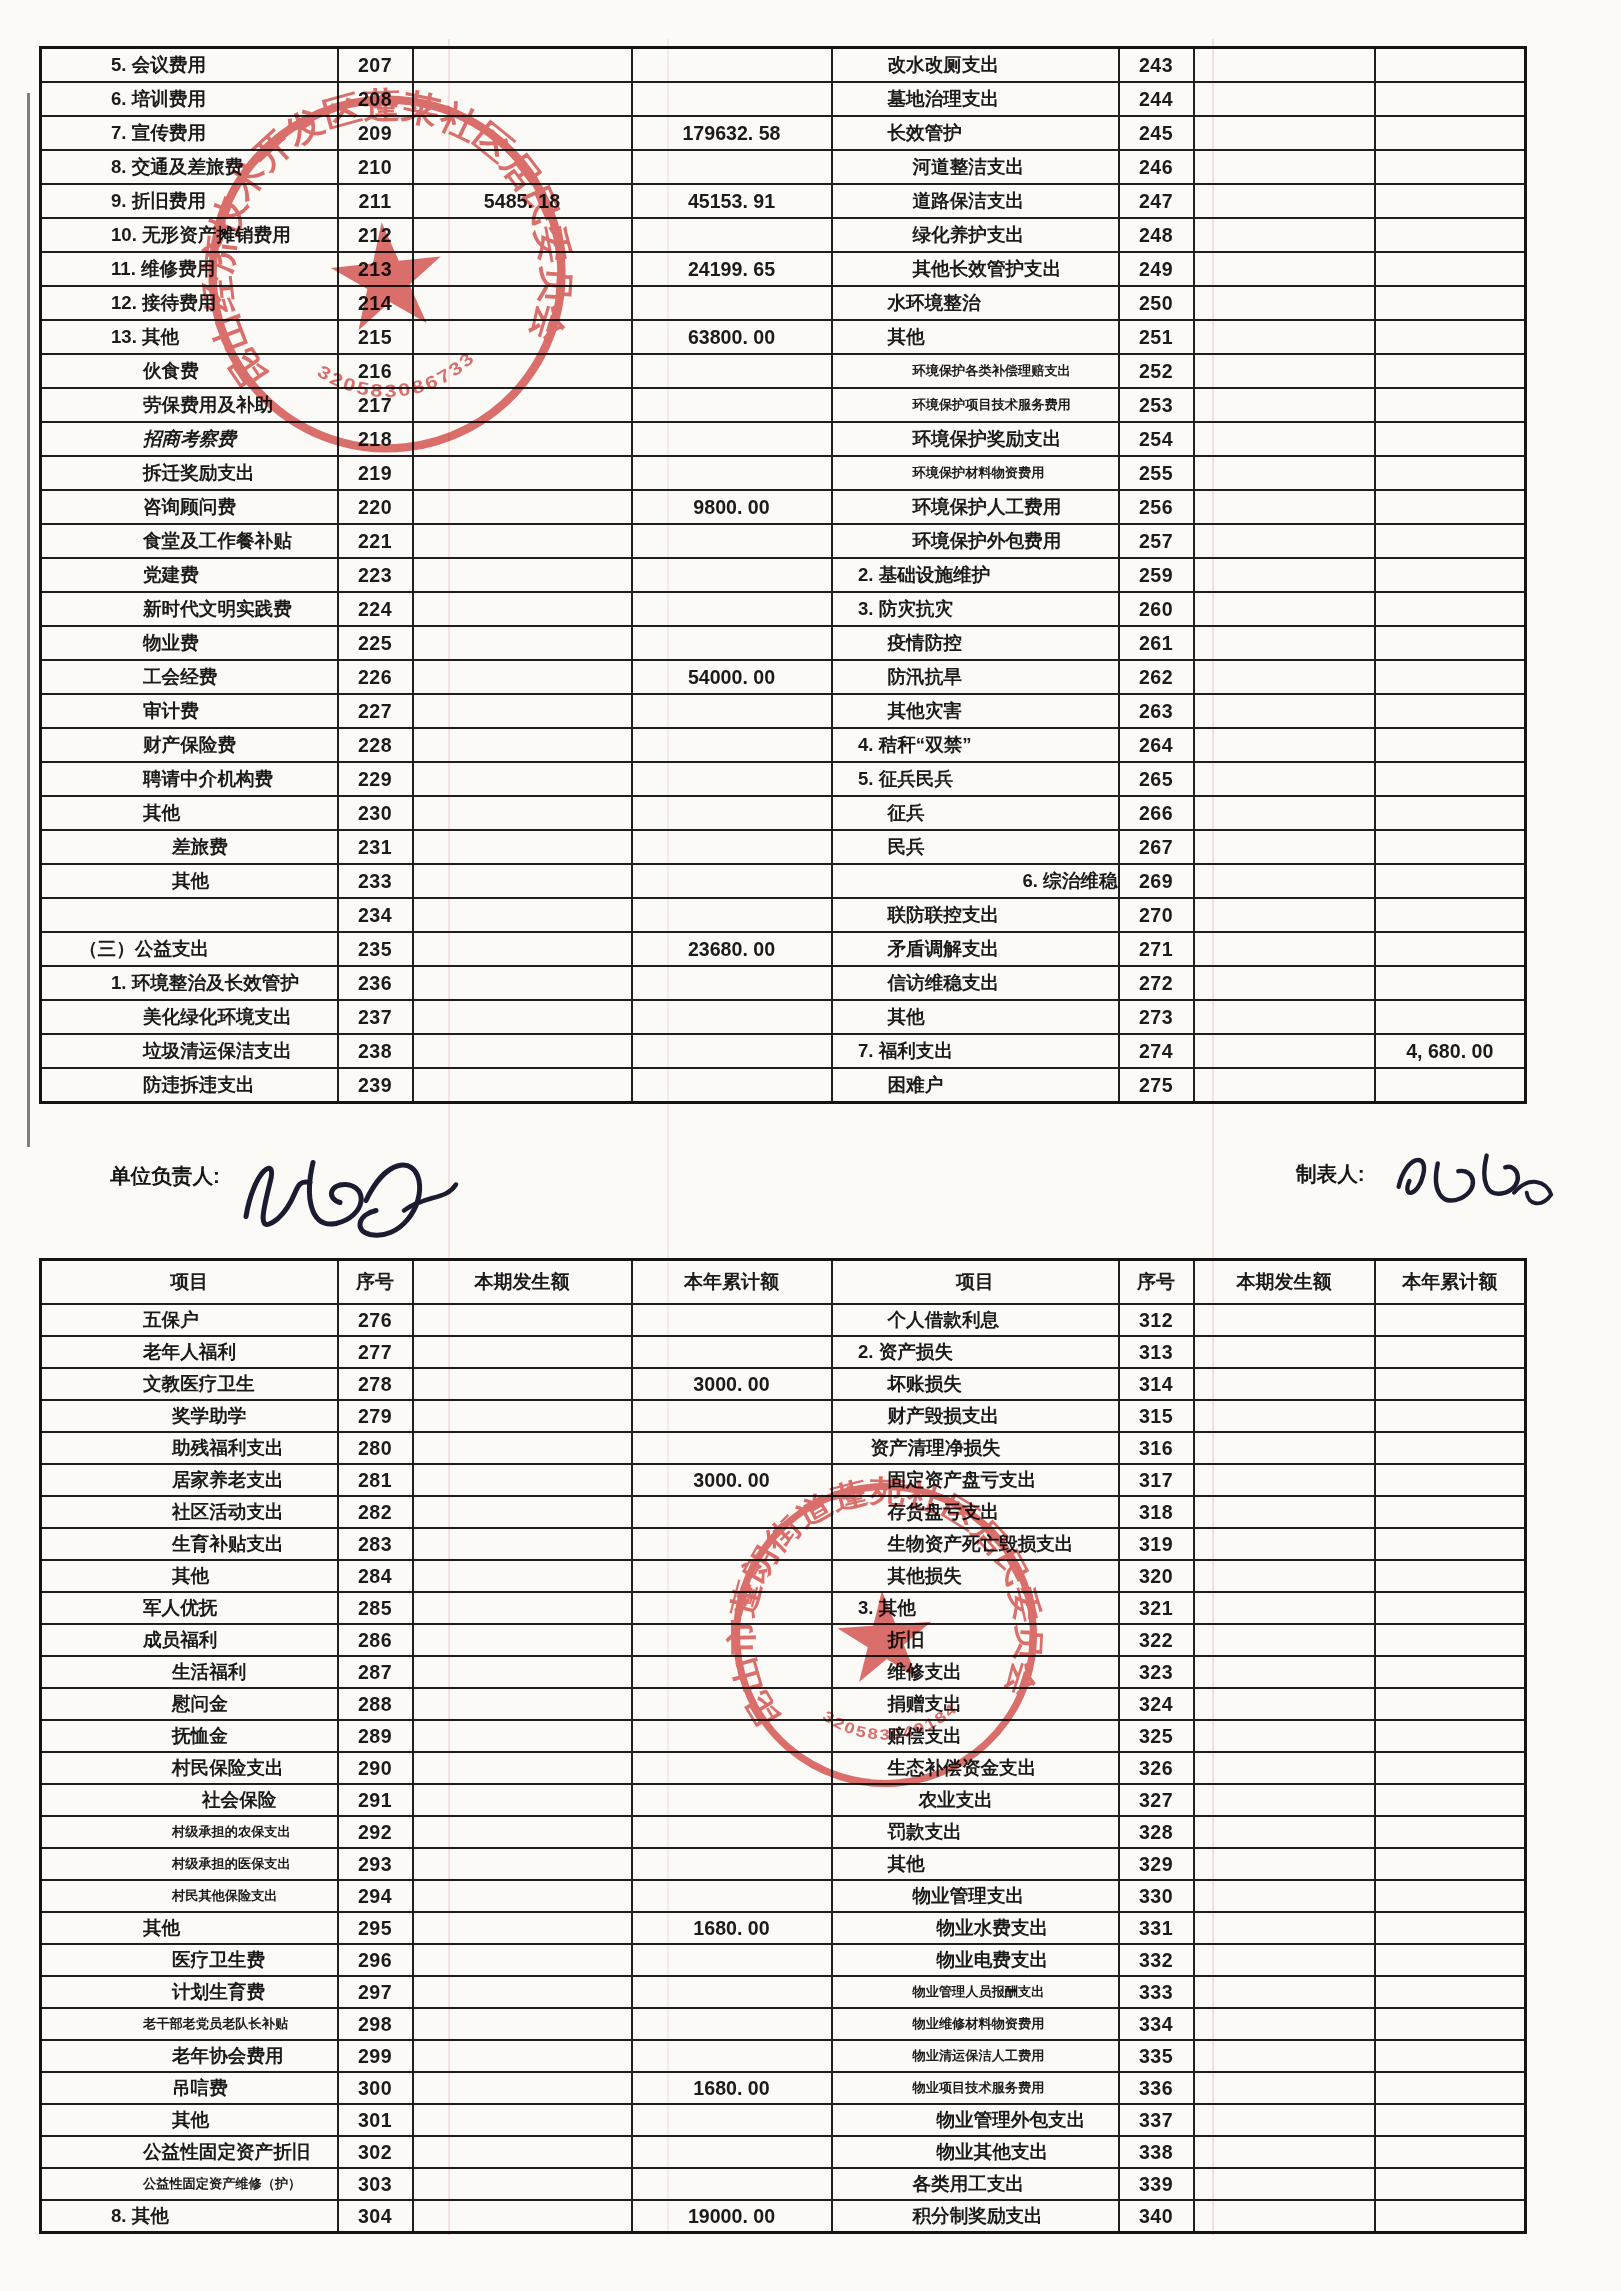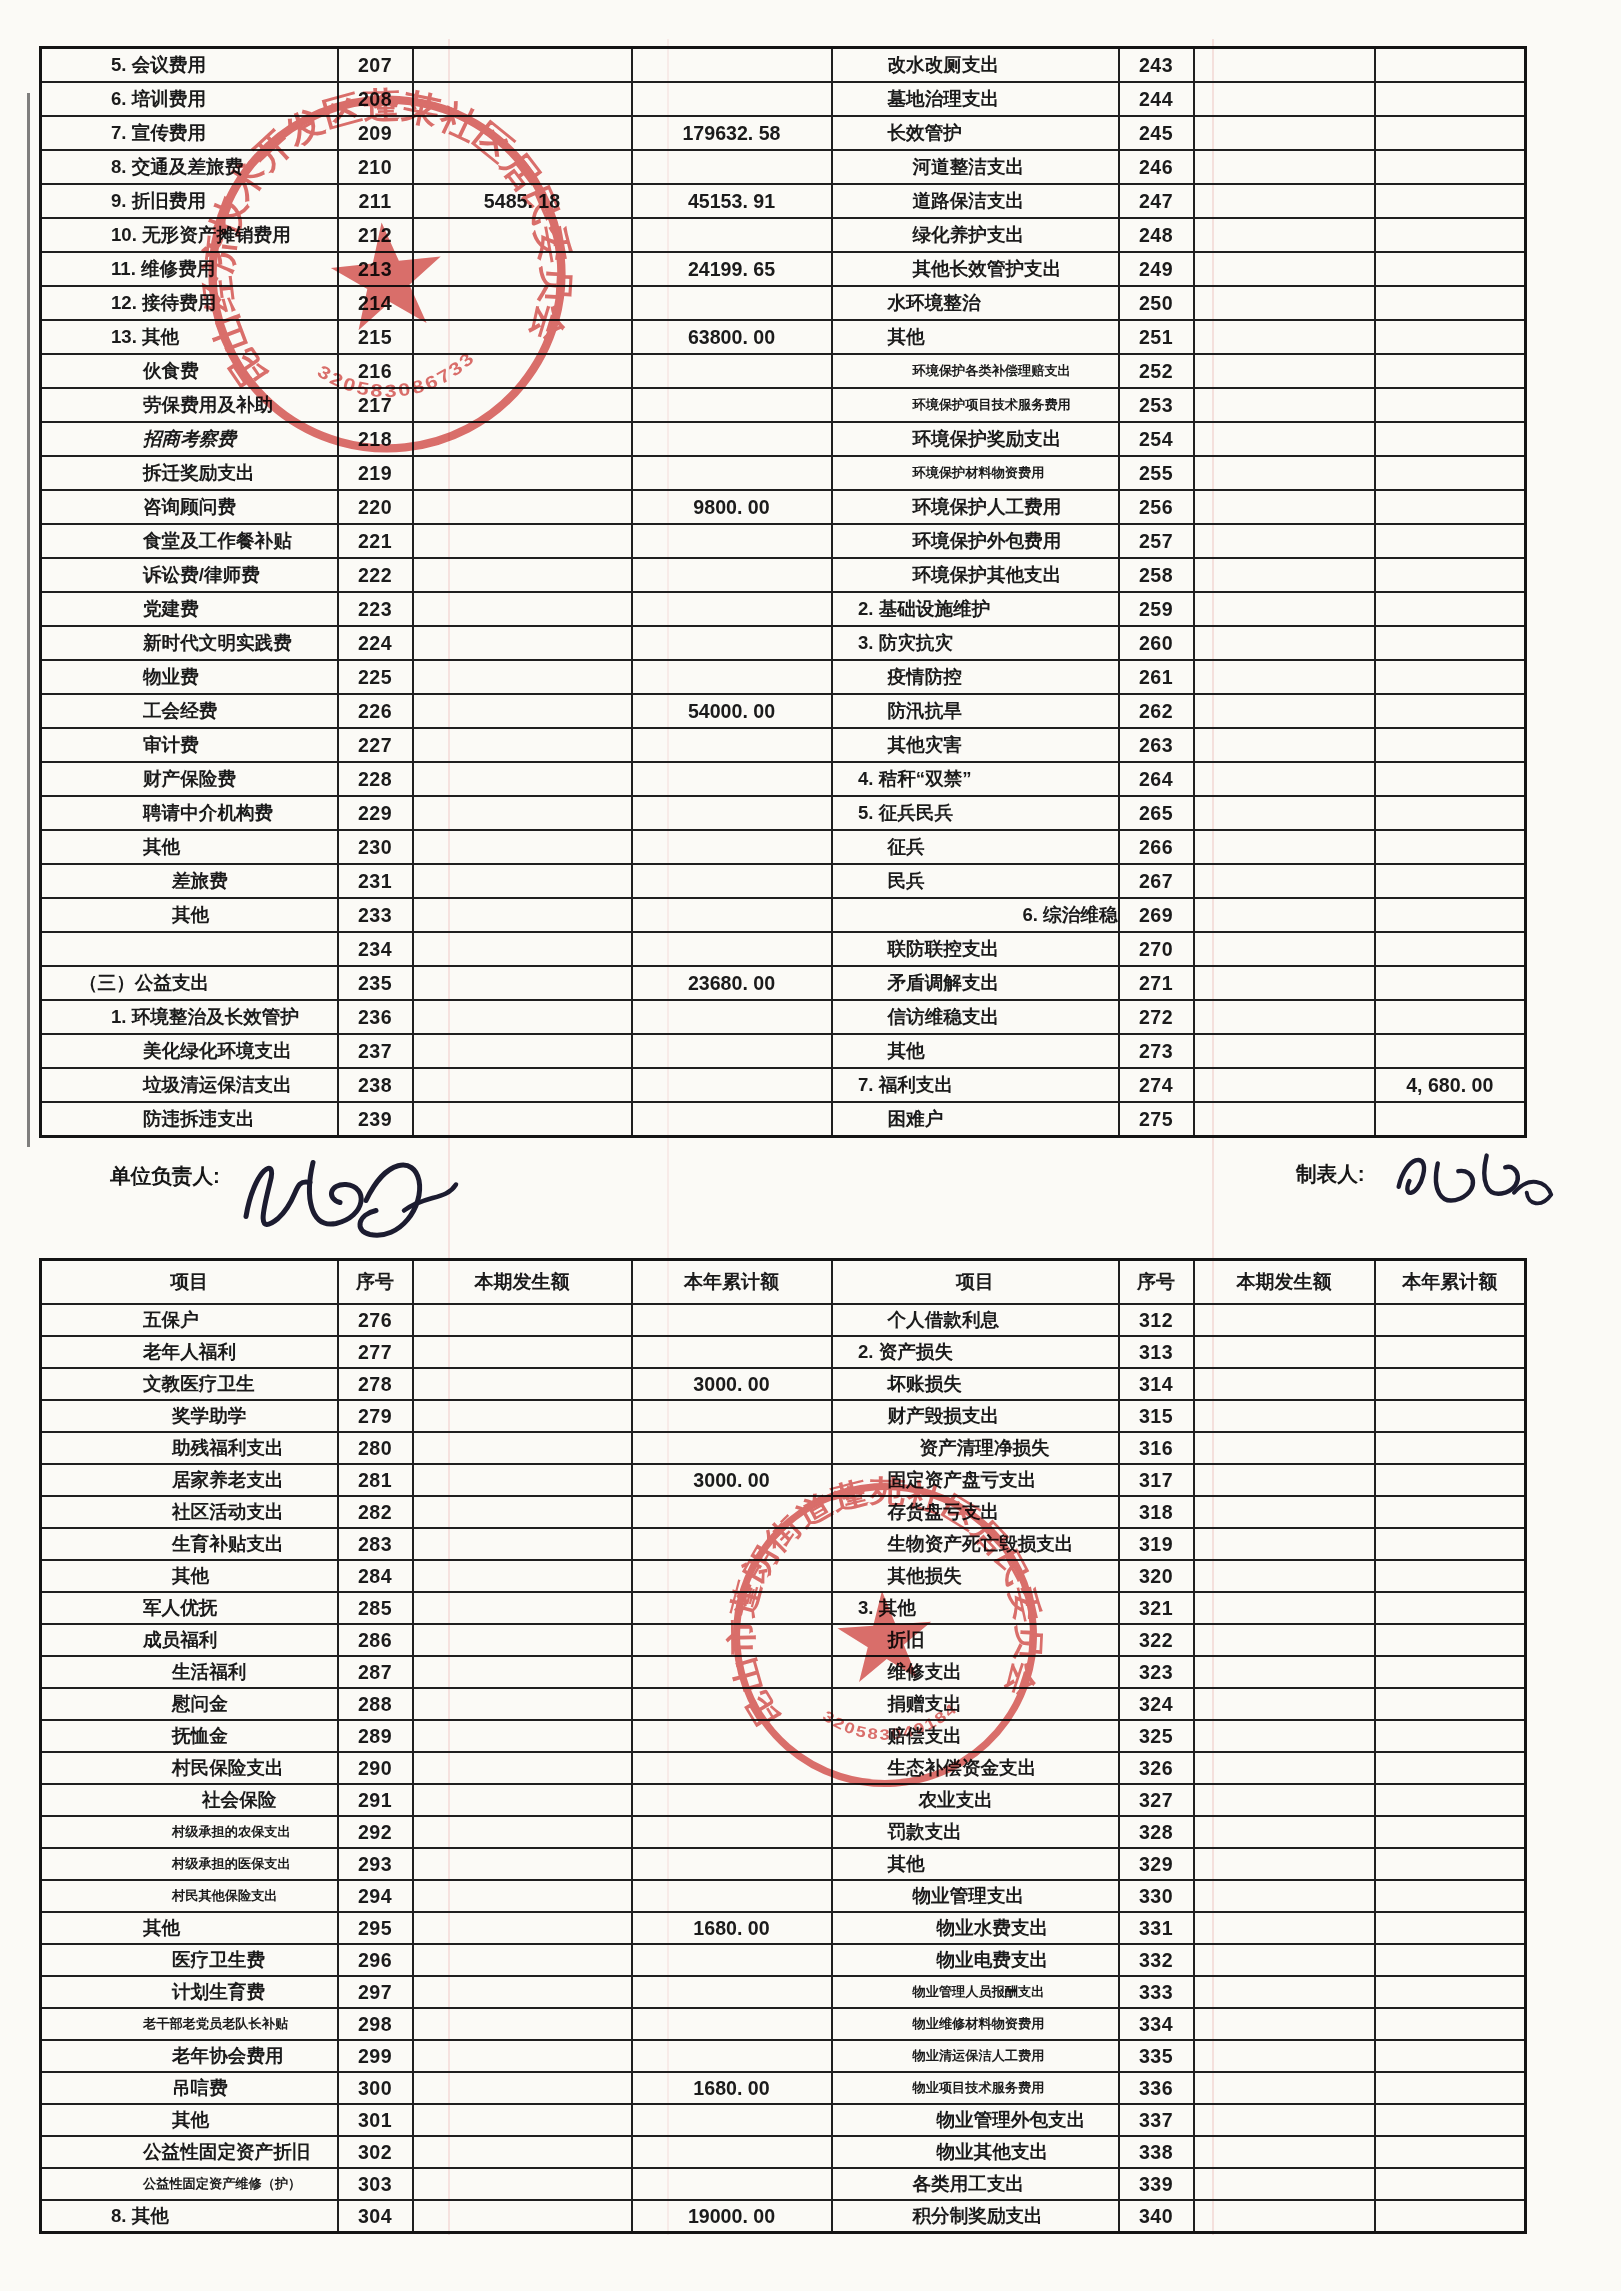--- a/index.html
+++ b/index.html
@@ -194,30 +194,20 @@
           <td class="label" style="padding-left: 101px;">食堂及工作餐补贴</td>
           <td class="num">221</td>
           <td class="amt"></td>
           <td class="amt"></td>
           <td class="label" style="padding-left: 80px; border-radius: 14px;">环境保护外包费用</td>
           <td class="num">257</td>
           <td class="amt"></td>
           <td class="amt"></td>
         </tr>
         <tr>
-          <td class="label" style="padding-left: 101px;">诉讼费/律师费</td>
-          <td class="num">222</td>
-          <td class="amt"></td>
-          <td class="amt"></td>
-          <td class="label" style="padding-left: 80px;">环境保护其他支出</td>
-          <td class="num">258</td>
-          <td class="amt"></td>
-          <td class="amt"></td>
-        </tr>
-        <tr>
           <td class="label" style="padding-left: 101px;">党建费</td>
           <td class="num">223</td>
           <td class="amt"></td>
           <td class="amt"></td>
           <td class="label" style="padding-left: 25.5px;">2. 基础设施维护</td>
           <td class="num">259</td>
           <td class="amt"></td>
           <td class="amt"></td>
         </tr>
         <tr>
@@ -455,21 +445,21 @@
           <td class="label" style="padding-left: 55px;">财产毁损支出</td>
           <td class="num">315</td>
           <td class="amt"></td>
           <td class="amt"></td>
         </tr>
         <tr>
           <td class="label" style="padding-left: 130px;">助残福利支出</td>
           <td class="num">280</td>
           <td class="amt"></td>
           <td class="amt"></td>
-          <td class="label" style="padding-left: 87px;">资产清理净损失</td>
+          <td class="label" style="padding-left: 38px;">资产清理净损失</td>
           <td class="num">316</td>
           <td class="amt"></td>
           <td class="amt"></td>
         </tr>
         <tr>
           <td class="label" style="padding-left: 130px;">居家养老支出</td>
           <td class="num">281</td>
           <td class="amt"></td>
           <td class="amt">3000. 00</td>
           <td class="label" style="padding-left: 55px;">固定资产盘亏支出</td>

